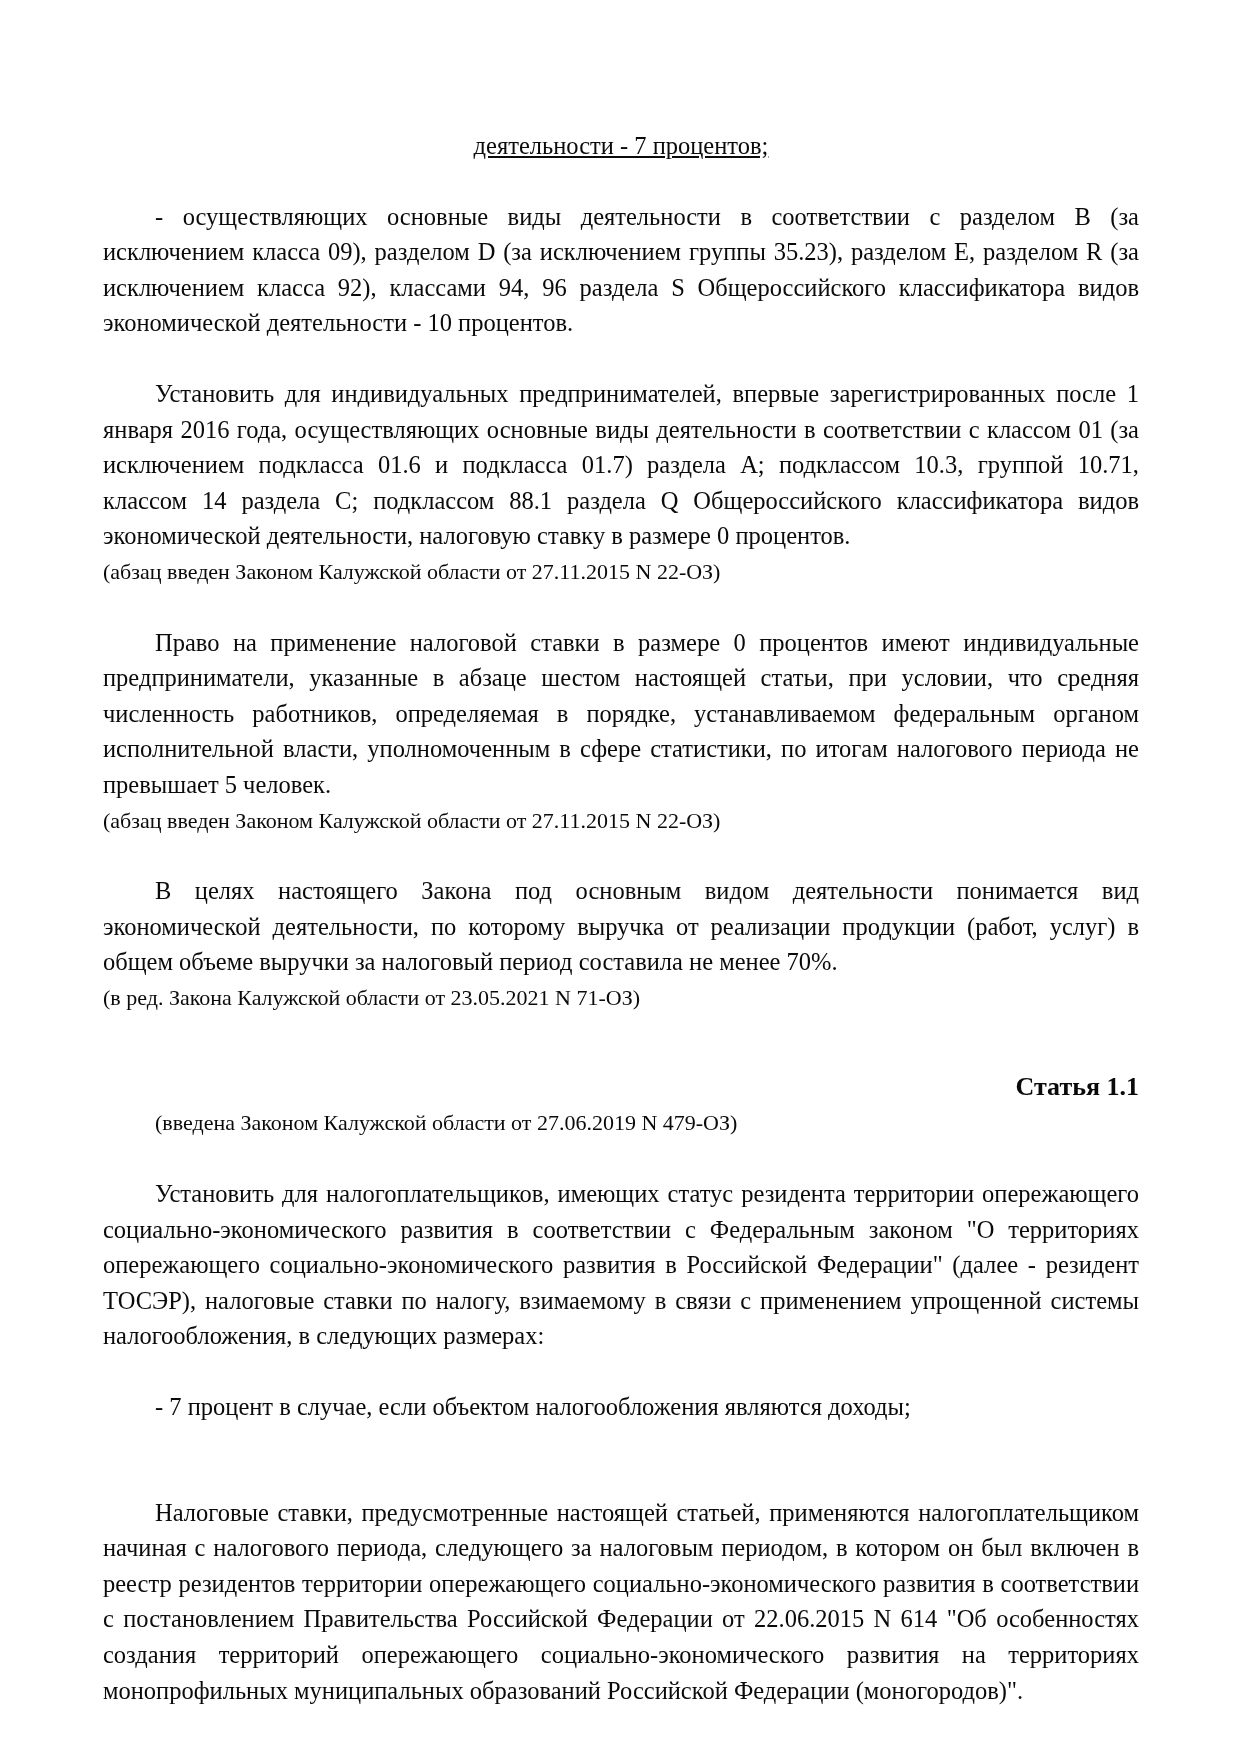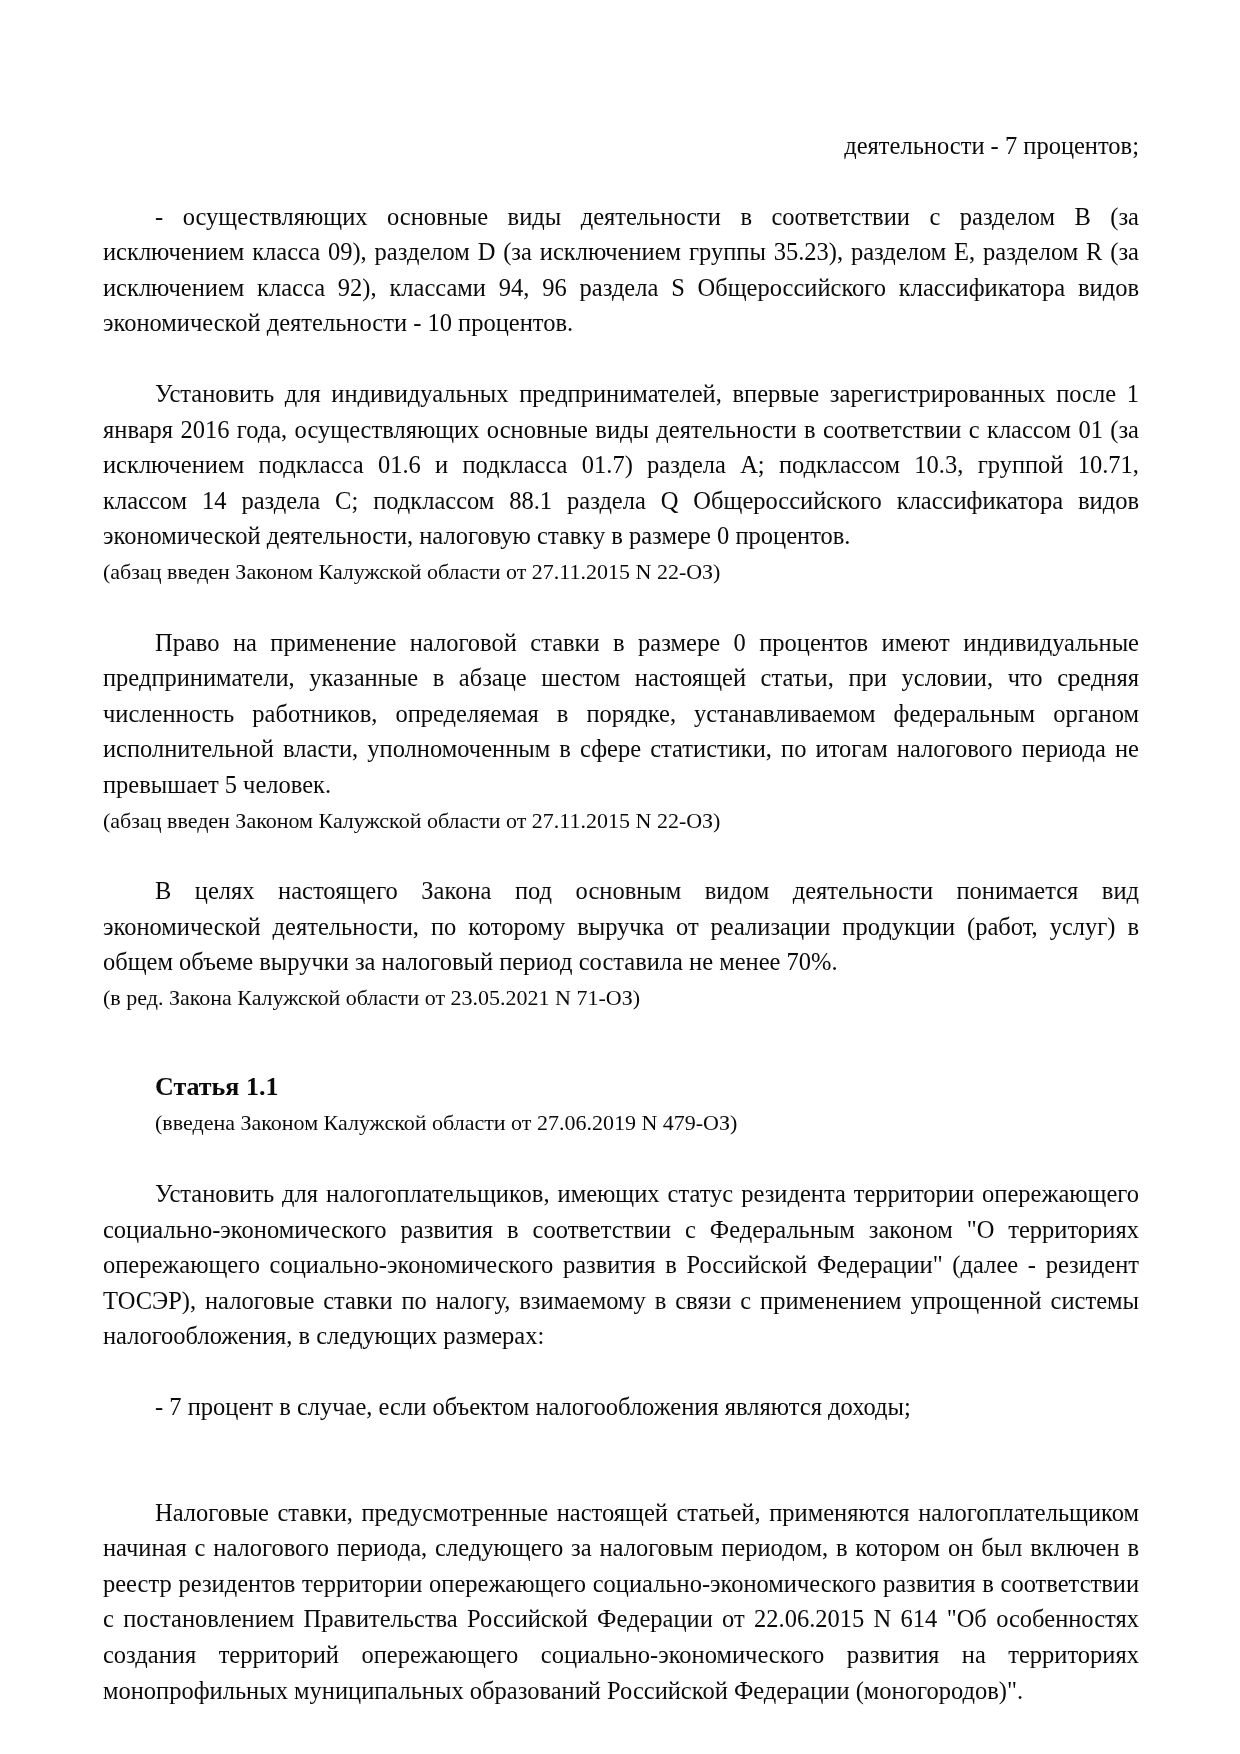--- a/index.html
+++ b/index.html
@@ -33,35 +33,36 @@
     text-align: justify;
     text-indent: 0;
     -webkit-hyphens: none;
     hyphens: none;
   }
   p.indent {
     text-indent: 52px;
     font-family: Liberation Serif, serif;
   }
   p.nojust {
-    text-align: right;
+    text-align: center;
+    text-decoration: underline;
   }
   .gap-para {
     height: 35px;
   }
   .heading-block {
     margin-top: 54px;
   }
   h2.article-title {
     margin: 0;
     font-size: 26px;
     line-height: 36px;
     font-weight: bold;
     text-indent: 52px;
-    text-align: left;
+    text-align: right;
   }
   p.cite {
     margin: 0;
     font-size: 22px;
     line-height: 35.6px;
     text-align: left;
   }
   p.cite.indent-cite {
     text-indent: 52px;
   }

